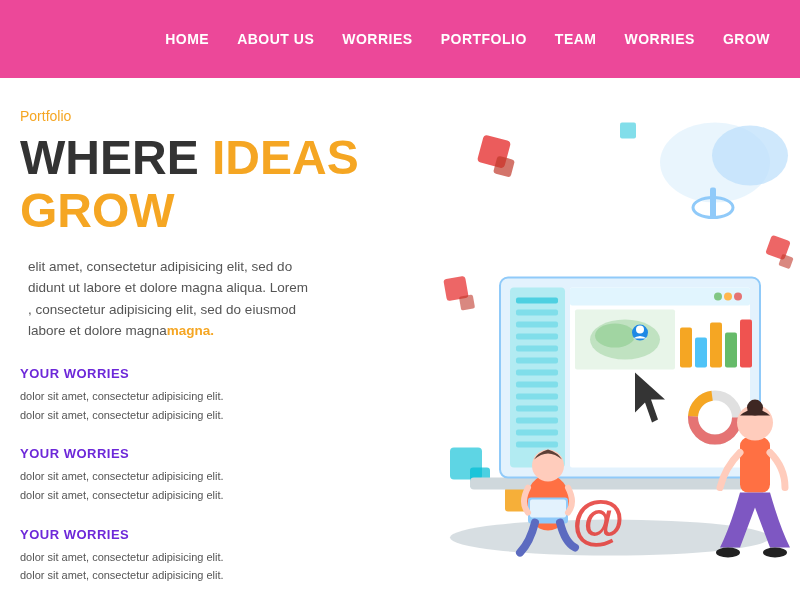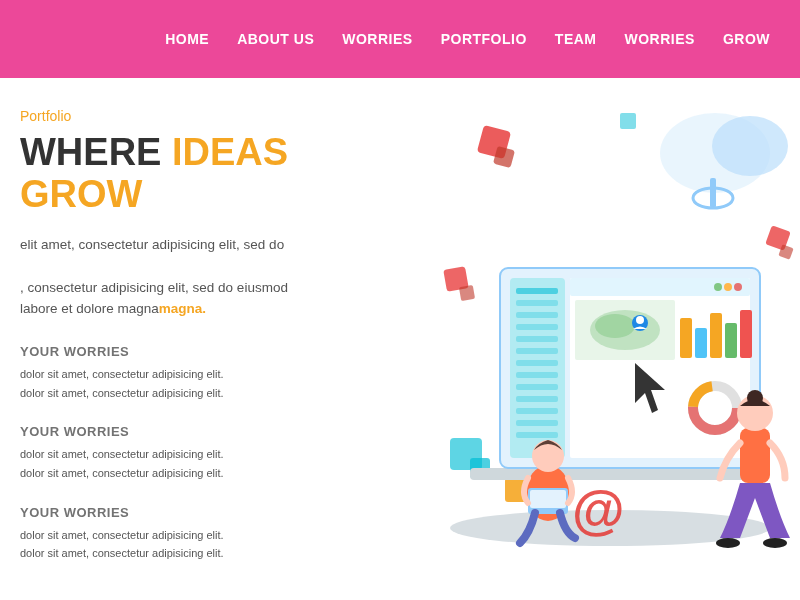--- a/index.html
+++ b/index.html
@@ -41,46 +41,47 @@
       padding-right: 20px;
     }
 
     .breadcrumb {
       color: #F5A623;
       font-size: 14px;
       margin-bottom: 8px;
     }
 
     .hero-title {
-      font-size: 38px;
+      font-size: 48px;
       font-weight: 900;
       color: #333;
       margin-bottom: 18px;
       line-height: 1.1;
     }
     .hero-title .highlight {
       color: #F5A623;
     }
 
     .hero-text {
       font-size: 13.5px;
       color: #555;
       line-height: 1.6;
       margin-bottom: 24px;
+      margin-left: 8px;
     }
     .hero-text .orange {
       color: #F5A623;
       font-weight: 600;
     }
 
     .worry-section {
       margin-bottom: 22px;
     }
     .worry-title {
-      color: #737373;
+      color: #6d28d9;
       font-size: 13px;
       font-weight: 700;
       letter-spacing: 0.5px;
       margin-bottom: 6px;
     }
     .worry-text {
       font-size: 11px;
       color: #555;
       line-height: 1.7;
     }
@@ -130,21 +131,21 @@
   <div class="left-content">
 
     <div class="breadcrumb">Portfolio</div>
 
     <h1 class="hero-title">
       <span>WHERE </span><span class="highlight">IDEAS GROW</span>
     </h1>
 
     <div class="hero-text">
       <span>elit amet, consectetur adipisicing elit, sed do</span><br>
-      <br>
+      <span>didunt ut labore et dolore magna aliqua. Lorem</span><br>
       <span>, consectetur adipisicing elit, sed do eiusmod</span><br>
       <span>  labore et dolore magna</span><span class="orange">magna.</span>
     </div>
 
     <div class="worry-section">
       <div class="worry-title">YOUR WORRIES</div>
       <div class="worry-text">dolor sit amet, consectetur adipisicing elit.</div>
       <div class="worry-text">dolor sit amet, consectetur adipisicing elit.</div>
     </div>
 

